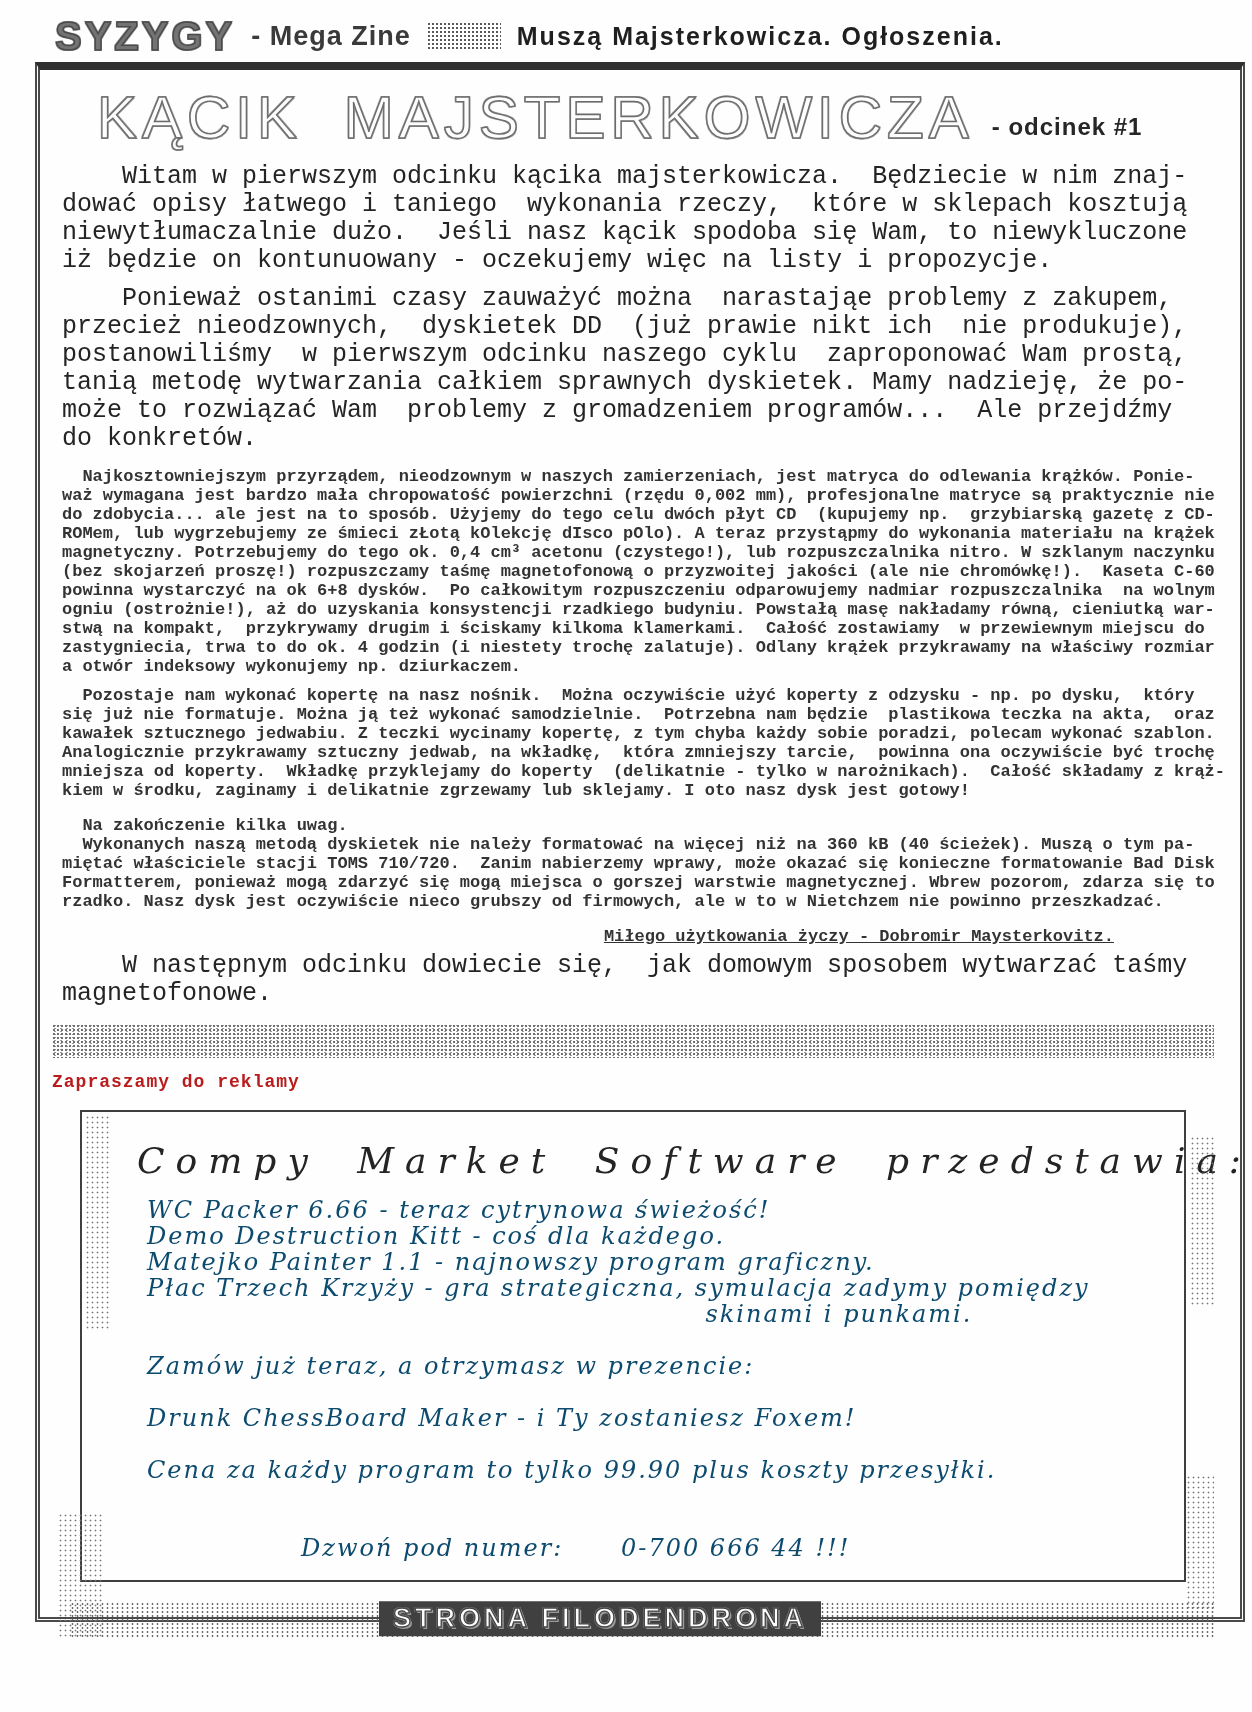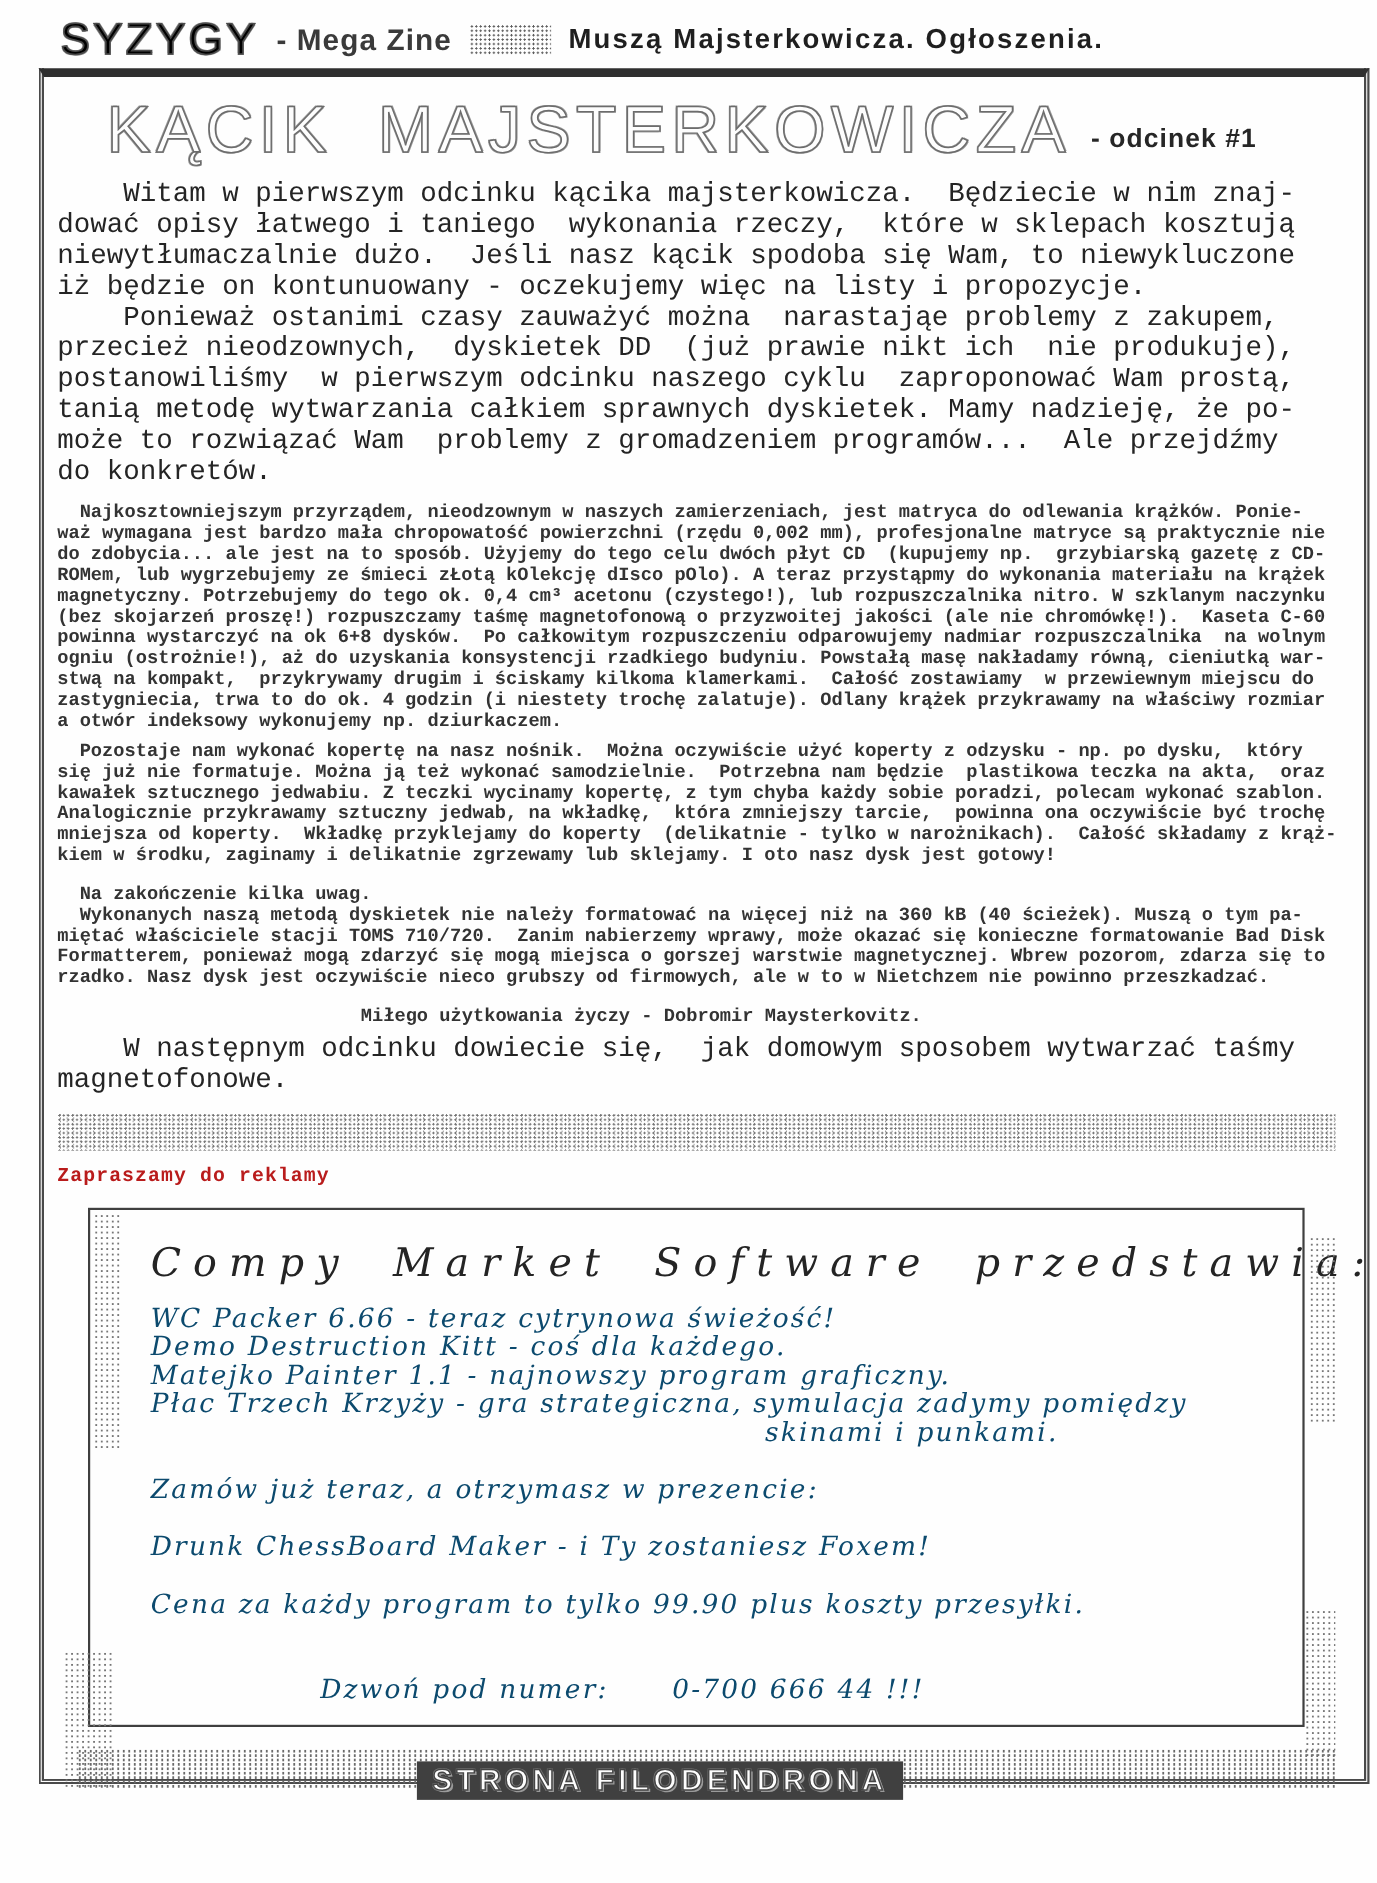--- a/index.html
+++ b/index.html
@@ -1,47 +1,47 @@
 <!DOCTYPE html>
 <html><head>
 <meta charset="utf-8">
 <style>
   html,body{margin:0;padding:0;background:#e8e8e8;}
   .page{position:relative;width:1252px;height:1712px;background:#fefefe;color:#2a2a2a;
         font-family:"Liberation Mono",monospace;overflow:hidden;}
 
   
   .masthead{position:absolute;top:16px;left:55px;display:flex;align-items:center;gap:16px;}
-  .syzygy{font-family:"Liberation Sans",sans-serif;font-weight:normal;font-size:40px;line-height:1;
-          color:#000000;letter-spacing:3px;-webkit-text-stroke:1.4px #4a4a4a;
+  .syzygy{font-family:"Liberation Sans",sans-serif;font-weight:bold;font-size:40px;line-height:1;
+          color:#737373;letter-spacing:3px;-webkit-text-stroke:1.4px #4a4a4a;
           text-shadow:1px 1px 0 #8a8a8a,-1px -1px 0 #8a8a8a,1px -1px 0 #8a8a8a,-1px 1px 0 #8a8a8a;}
   .megazine{font-family:"Liberation Sans",sans-serif;font-weight:bold;font-size:27px;color:#3a3a3a;letter-spacing:1px;}
   .dither-chip{width:74px;height:28px;
           background-image:radial-gradient(circle,#5a5a5a 0.9px,transparent 1px);background-size:4px 4px;}
   .section-title{font-family:"Liberation Sans",sans-serif;font-weight:bold;font-size:25px;color:#1f1f1f;letter-spacing:2px;}
 
   
   .frame{position:absolute;left:35px;top:62px;width:1210px;height:1560px;box-sizing:border-box;
          border-left:5px double #4a4a4a;border-right:5px double #4a4a4a;
          border-bottom:5px double #4a4a4a;border-top:8px solid #2f2f2f;
          padding:0 26px 0 12px;}
 
   .art-title-row{display:flex;align-items:flex-end;margin:16px 0 0 45px;}
   .art-title{margin:0;font-family:"Liberation Sans",sans-serif;font-weight:400;font-size:60px;line-height:1.05;
          letter-spacing:5px;word-spacing:20px;color:#fdfdfd;-webkit-text-stroke:1.3px #6c6c6c;
          text-shadow:1px 1px 0 #9a9a9a,-1px -1px 0 #9a9a9a,1px -1px 0 #9a9a9a,-1px 1px 0 #9a9a9a;}
   .episode{font-family:"Liberation Sans",sans-serif;font-weight:bold;font-size:24px;color:#262626;
          letter-spacing:1px;padding:0 0 8px 18px;white-space:nowrap;}
 
-  pre{margin:0;white-space:pre;overflow:visible;}
+  pre{margin:10px;white-space:pre;overflow:visible;}
   .big{font-family:"Liberation Mono",monospace;font-size:25px;line-height:28px;color:#242424;}
   .small{font-family:"Liberation Mono",monospace;font-weight:bold;font-size:17px;line-height:19px;color:#333;}
   .mt14{margin-top:14px;} .mt8{margin-top:8px;} .mt16{margin-top:16px;}
   .signature{font-family:"Liberation Mono",monospace;font-weight:bold;font-size:17px;color:#333;
-         text-align:center;padding-right:100px;margin-top:16px;}
+         text-align:right;padding-right:100px;margin-top:16px;text-decoration:underline;}
   .closing{margin-top:6px;}
 
   .dither-band{height:34px;margin-top:16px;
          background-image:radial-gradient(circle,#707070 0.8px,transparent 0.95px),
                           radial-gradient(circle,#9a9a9a 0.7px,transparent 0.85px);
          background-size:4px 4px,6px 3px;}
   .band2{height:36px;margin:20px 0 0 18px;
          background-image:radial-gradient(circle,#6a6a6a 1px,transparent 1.15px);
          background-size:5px 4px;}
 

